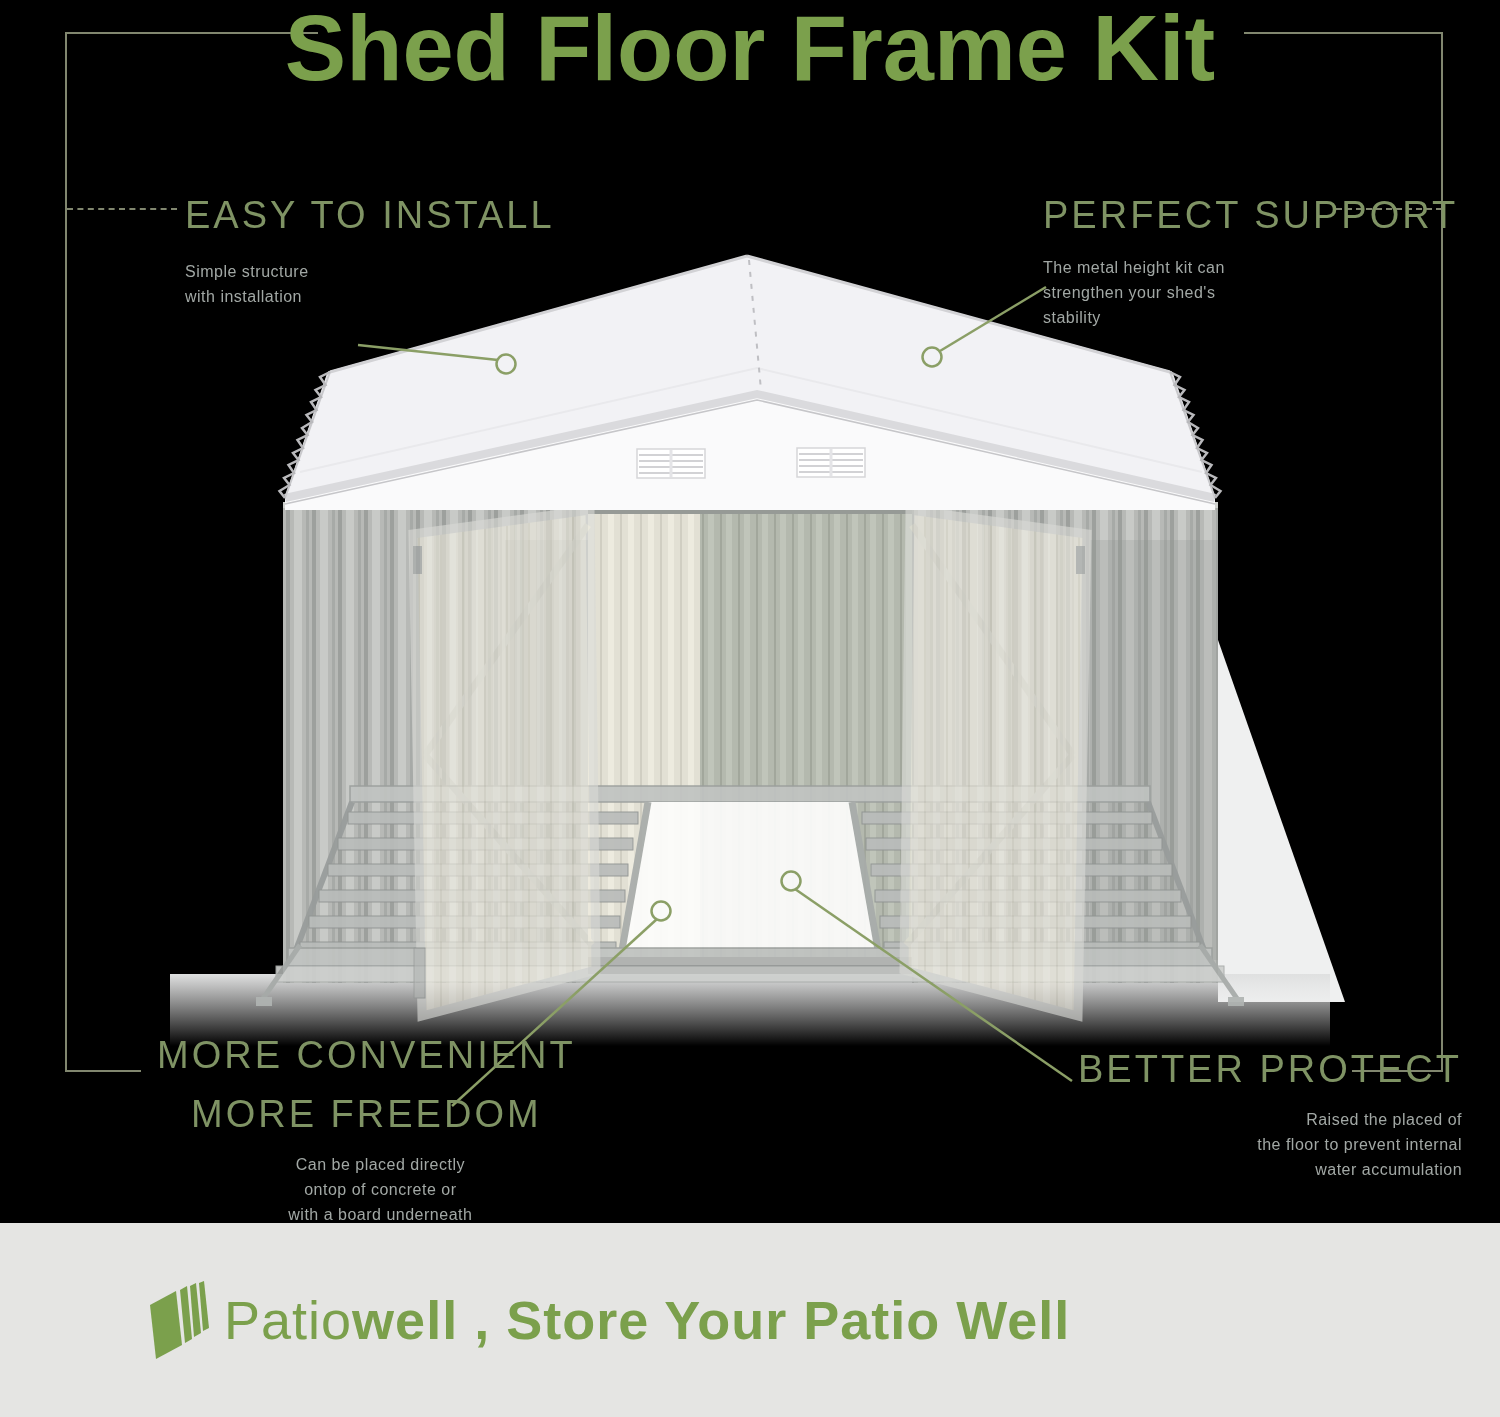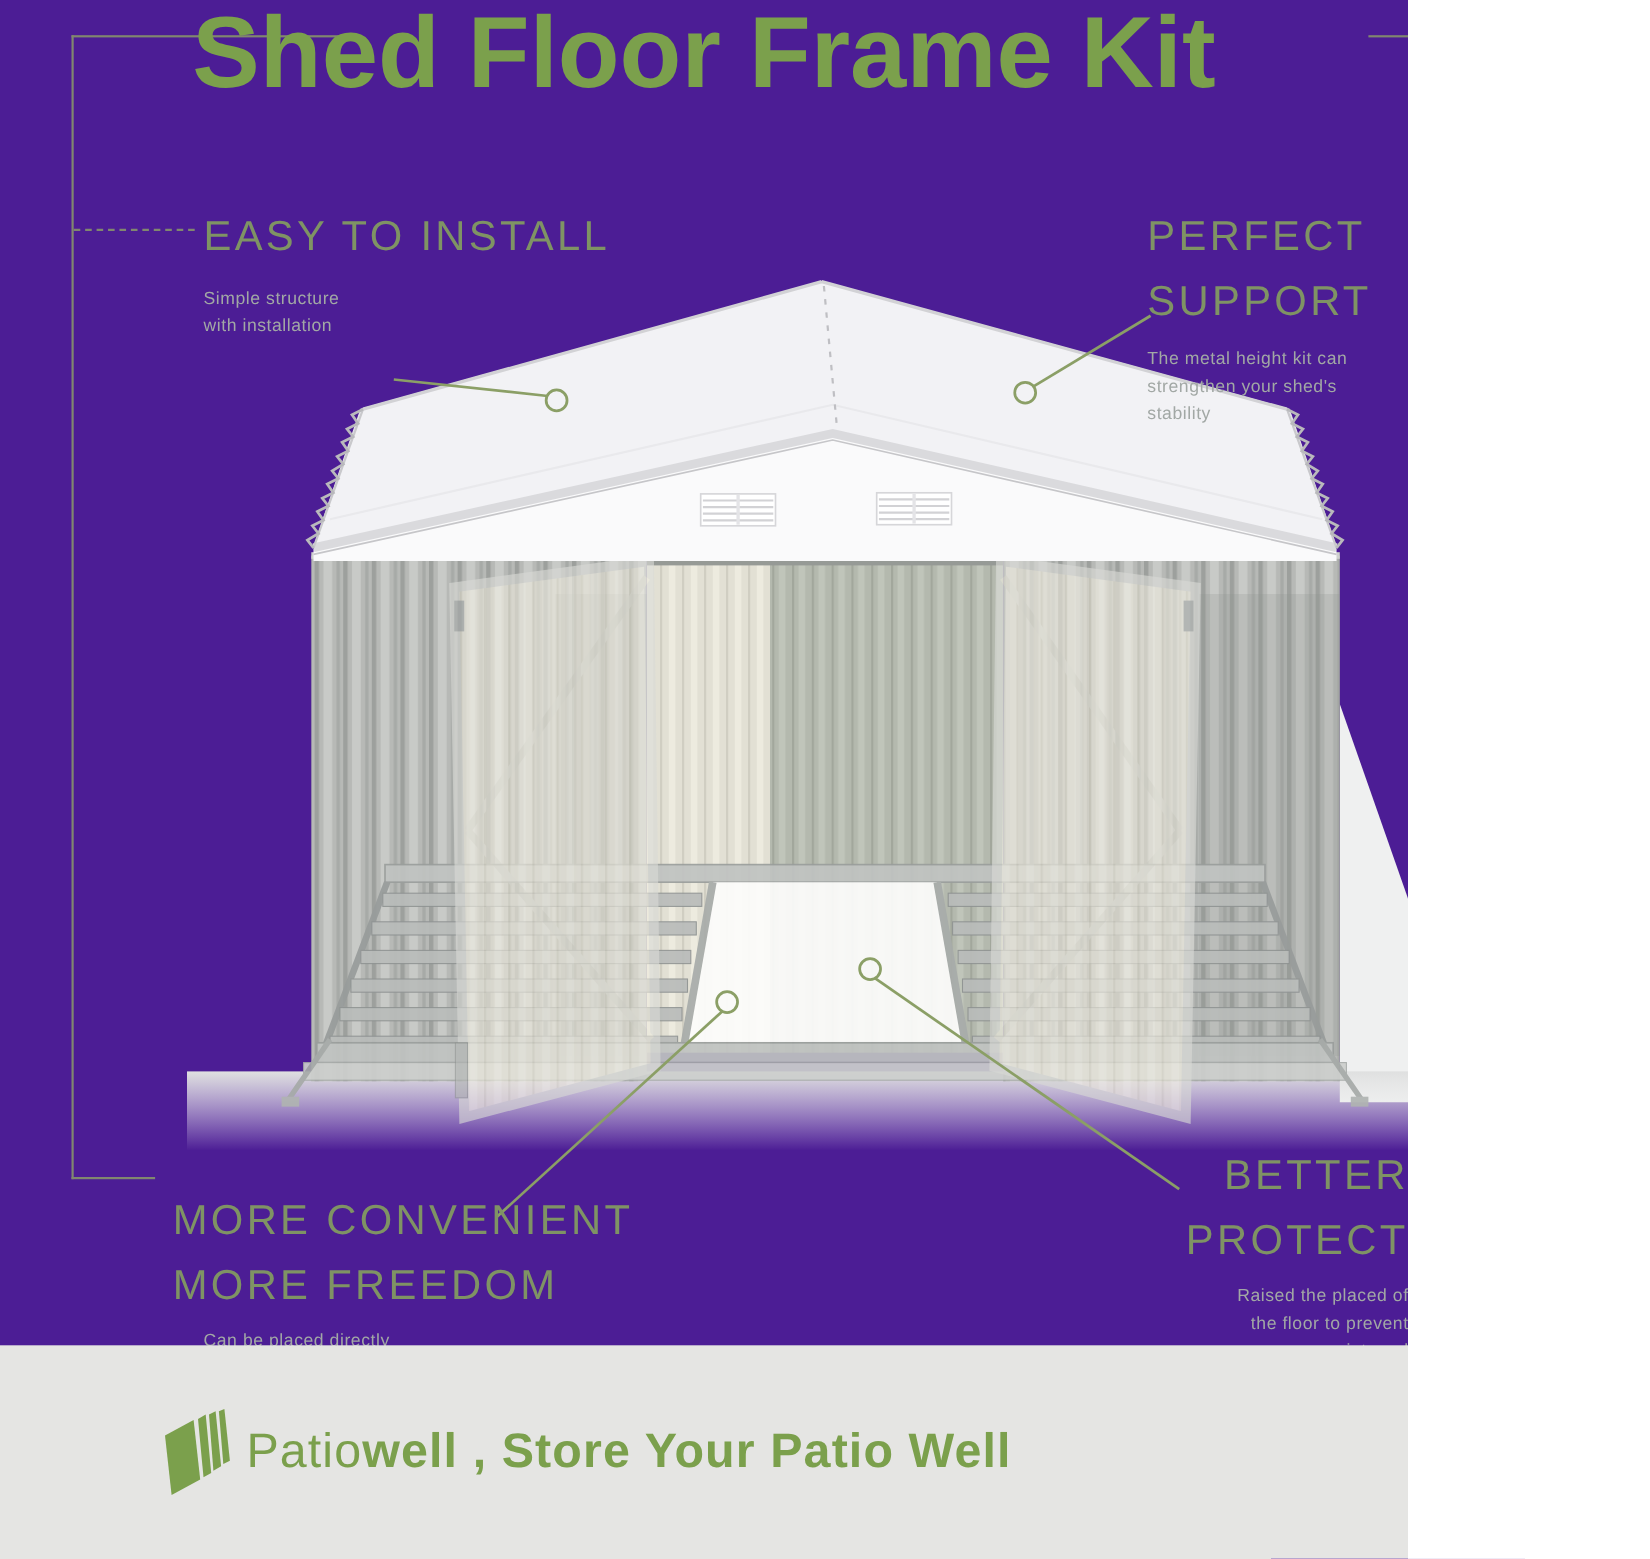--- a/index.html
+++ b/index.html
@@ -5,21 +5,21 @@
   :root{
     --brand-green:#7ba04c;
     --heading-green:#7f9364;
     --body-gray:#a2a8a5;
     --leader-green:#8b9f66;
     --frame-line:#81876f;
     --banner-bg:#e5e5e3;
   }
   html,body{margin:0;padding:0;background:#ffffff;}
   .canvas{
-    position:relative;width:1280px;height:1417px;background:#4c1d95;
+    position:relative;width:1500px;height:1417px;background:#000000;
     overflow:hidden;font-family:"Liberation Sans",sans-serif;
   }
   .page-title{
     position:absolute;top:-4px;left:50%;transform:translateX(-50%);
     font-size:92px;font-weight:800;letter-spacing:0px;white-space:nowrap;
     color:var(--brand-green);margin:0;z-index:4;
   }
   .shed-svg{position:absolute;left:0;top:0;z-index:1;}
   
   .line{position:absolute;background:var(--frame-line);z-index:2;}
@@ -34,21 +34,21 @@
     margin:14px 0 0 0;font-size:16px;font-weight:400;letter-spacing:0.5px;
     color:var(--body-gray);white-space:pre-line;line-height:1.58;
   }
   
   .banner{
     position:absolute;left:0;top:1223px;width:1500px;height:194px;
     background:var(--banner-bg);display:flex;align-items:center;z-index:5;
     padding-left:148px;box-sizing:border-box;
   }
   .banner .logo{margin-right:14px;flex:0 0 auto;}
-  .brand-line{font-size:44px;color:var(--brand-green);white-space:nowrap;}
+  .brand-line{font-size:54px;color:var(--brand-green);white-space:nowrap;}
   .brand-light{font-weight:400;letter-spacing:1px;}
   .brand-bold{font-weight:700;letter-spacing:1px;}
   .tagline{font-weight:700;white-space:pre;letter-spacing:1px;}
 </style>
 </head>
 <body>
 
 <div class="canvas">
 
   <h1 class="page-title">Shed Floor Frame Kit</h1>
@@ -209,21 +209,21 @@
 with installation</p>
   </div>
 
   <div class="callout" style="left:1043px;top:186px;">
     <h2 class="c-heading">PERFECT SUPPORT</h2>
     <p class="c-body" style="margin-top:10px;">The metal height kit can
 strengthen your shed's
 stability</p>
   </div>
 
-  <div class="callout" style="left:157px;top:1081px;">
+  <div class="callout" style="left:157px;top:1026px;text-align:center;">
     <h2 class="c-heading">MORE CONVENIENT
 MORE FREEDOM</h2>
     <p class="c-body" style="margin-top:8px;margin-left:28px;">Can be placed directly
 ontop of concrete or
 with a board underneath</p>
   </div>
 
   <div class="callout" style="left:1078px;top:1040px;text-align:right;">
     <h2 class="c-heading">BETTER PROTECT</h2>
     <p class="c-body" style="margin-top:8px;">Raised the placed of

